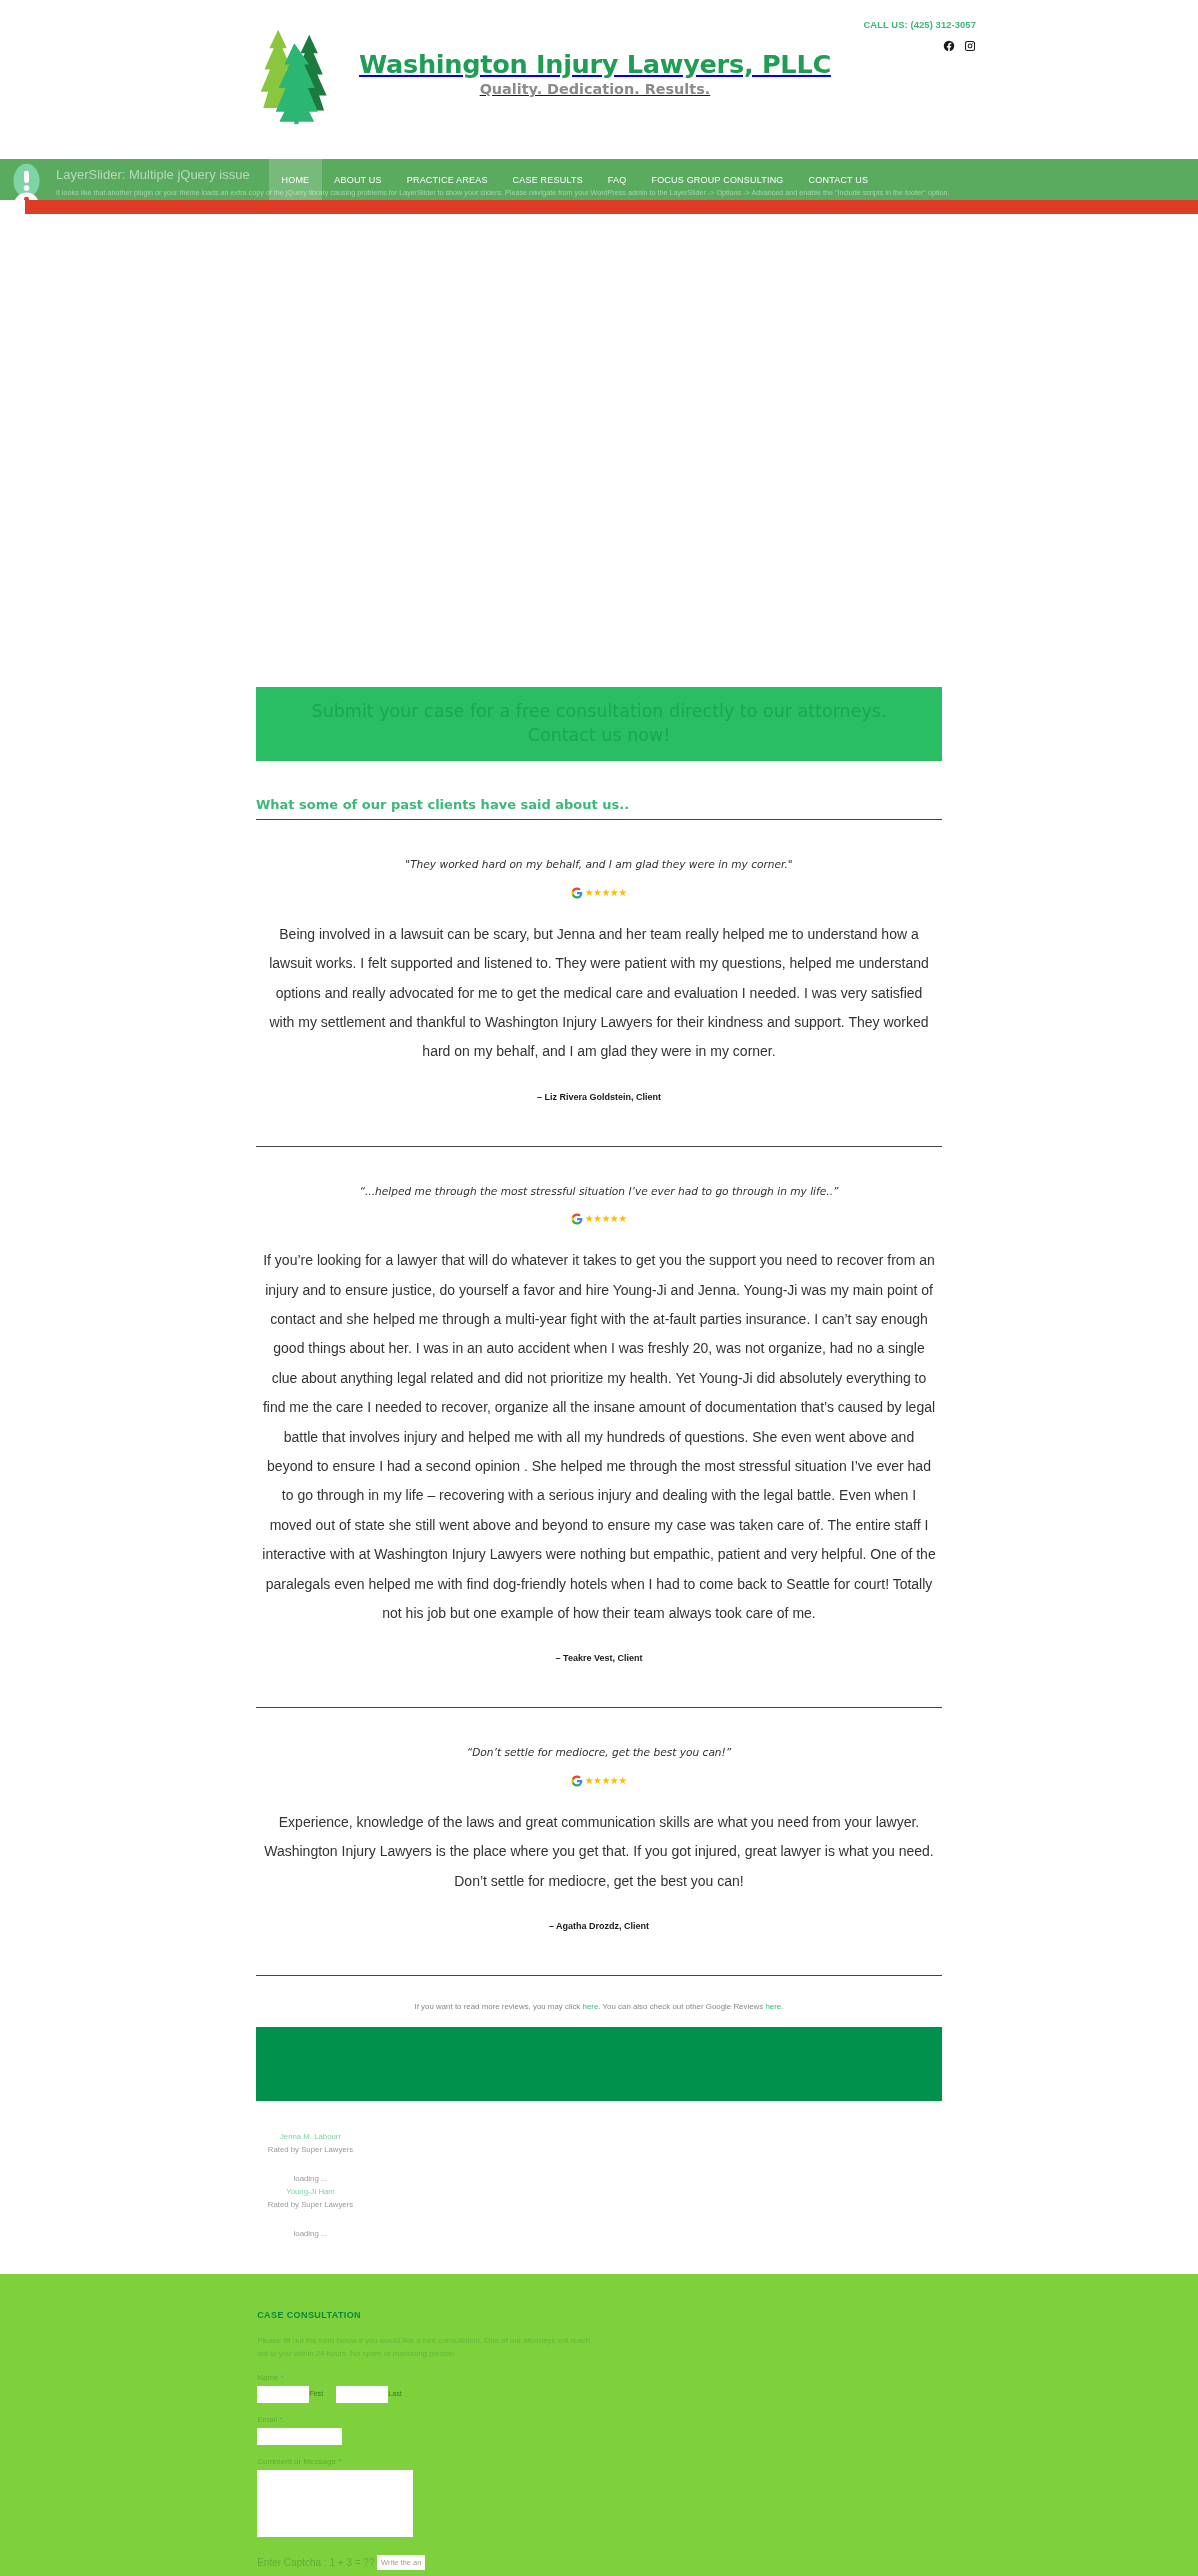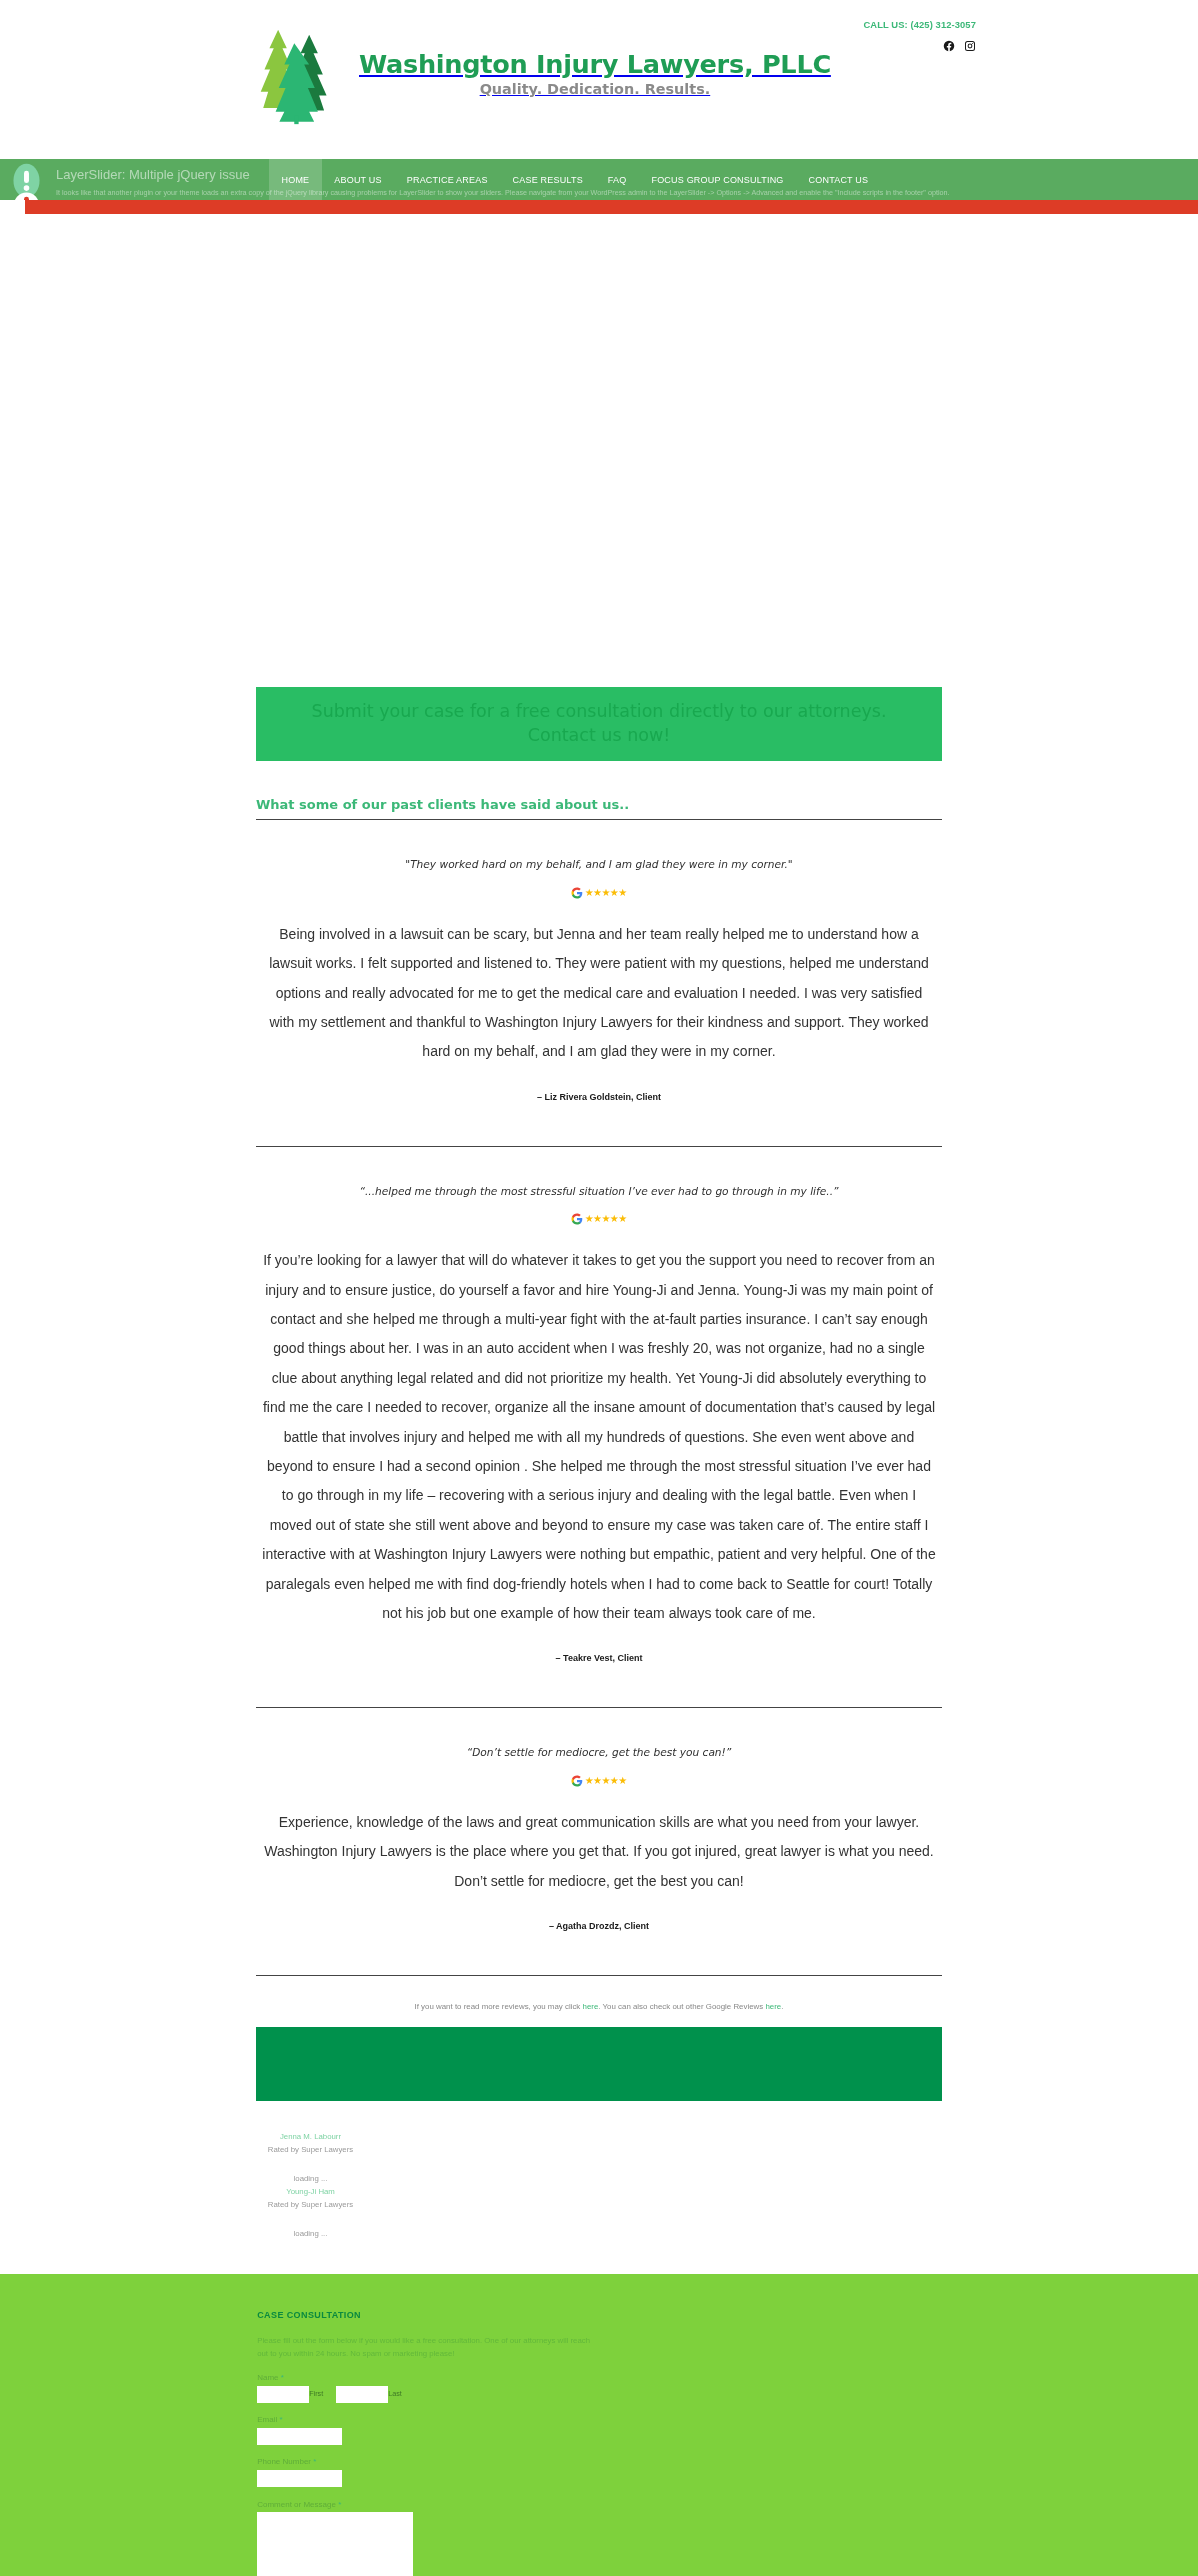--- a/index.html
+++ b/index.html
@@ -506,24 +506,20 @@
             <span class="sub-label">Last</span>
           </div>
         </div>
       </div>
 
       <div class="f-group">
         <label class="f-label"><span>Email</span> <span class="req">*</span></label>
         <input class="f-input w-email" type="email" value="" style="">
       </div>
 
-      <div class="f-group">
-        <label class="f-label"><span>Phone Number</span> <span class="req">*</span></label>
-        <input class="f-input w-phone" type="tel" value="" style="">
-      </div>
 
       <div class="f-group">
         <label class="f-label"><span>Comment or Message</span> <span class="req">*</span></label>
         <textarea class="f-textarea" style=""></textarea>
       </div>
 
       <div class="captcha-row">
         <span class="captcha-label">Enter Captcha : 1 + 3 = ??</span>
         <input class="captcha-input" type="text" placeholder="Write the answer" style="">
       </div>

